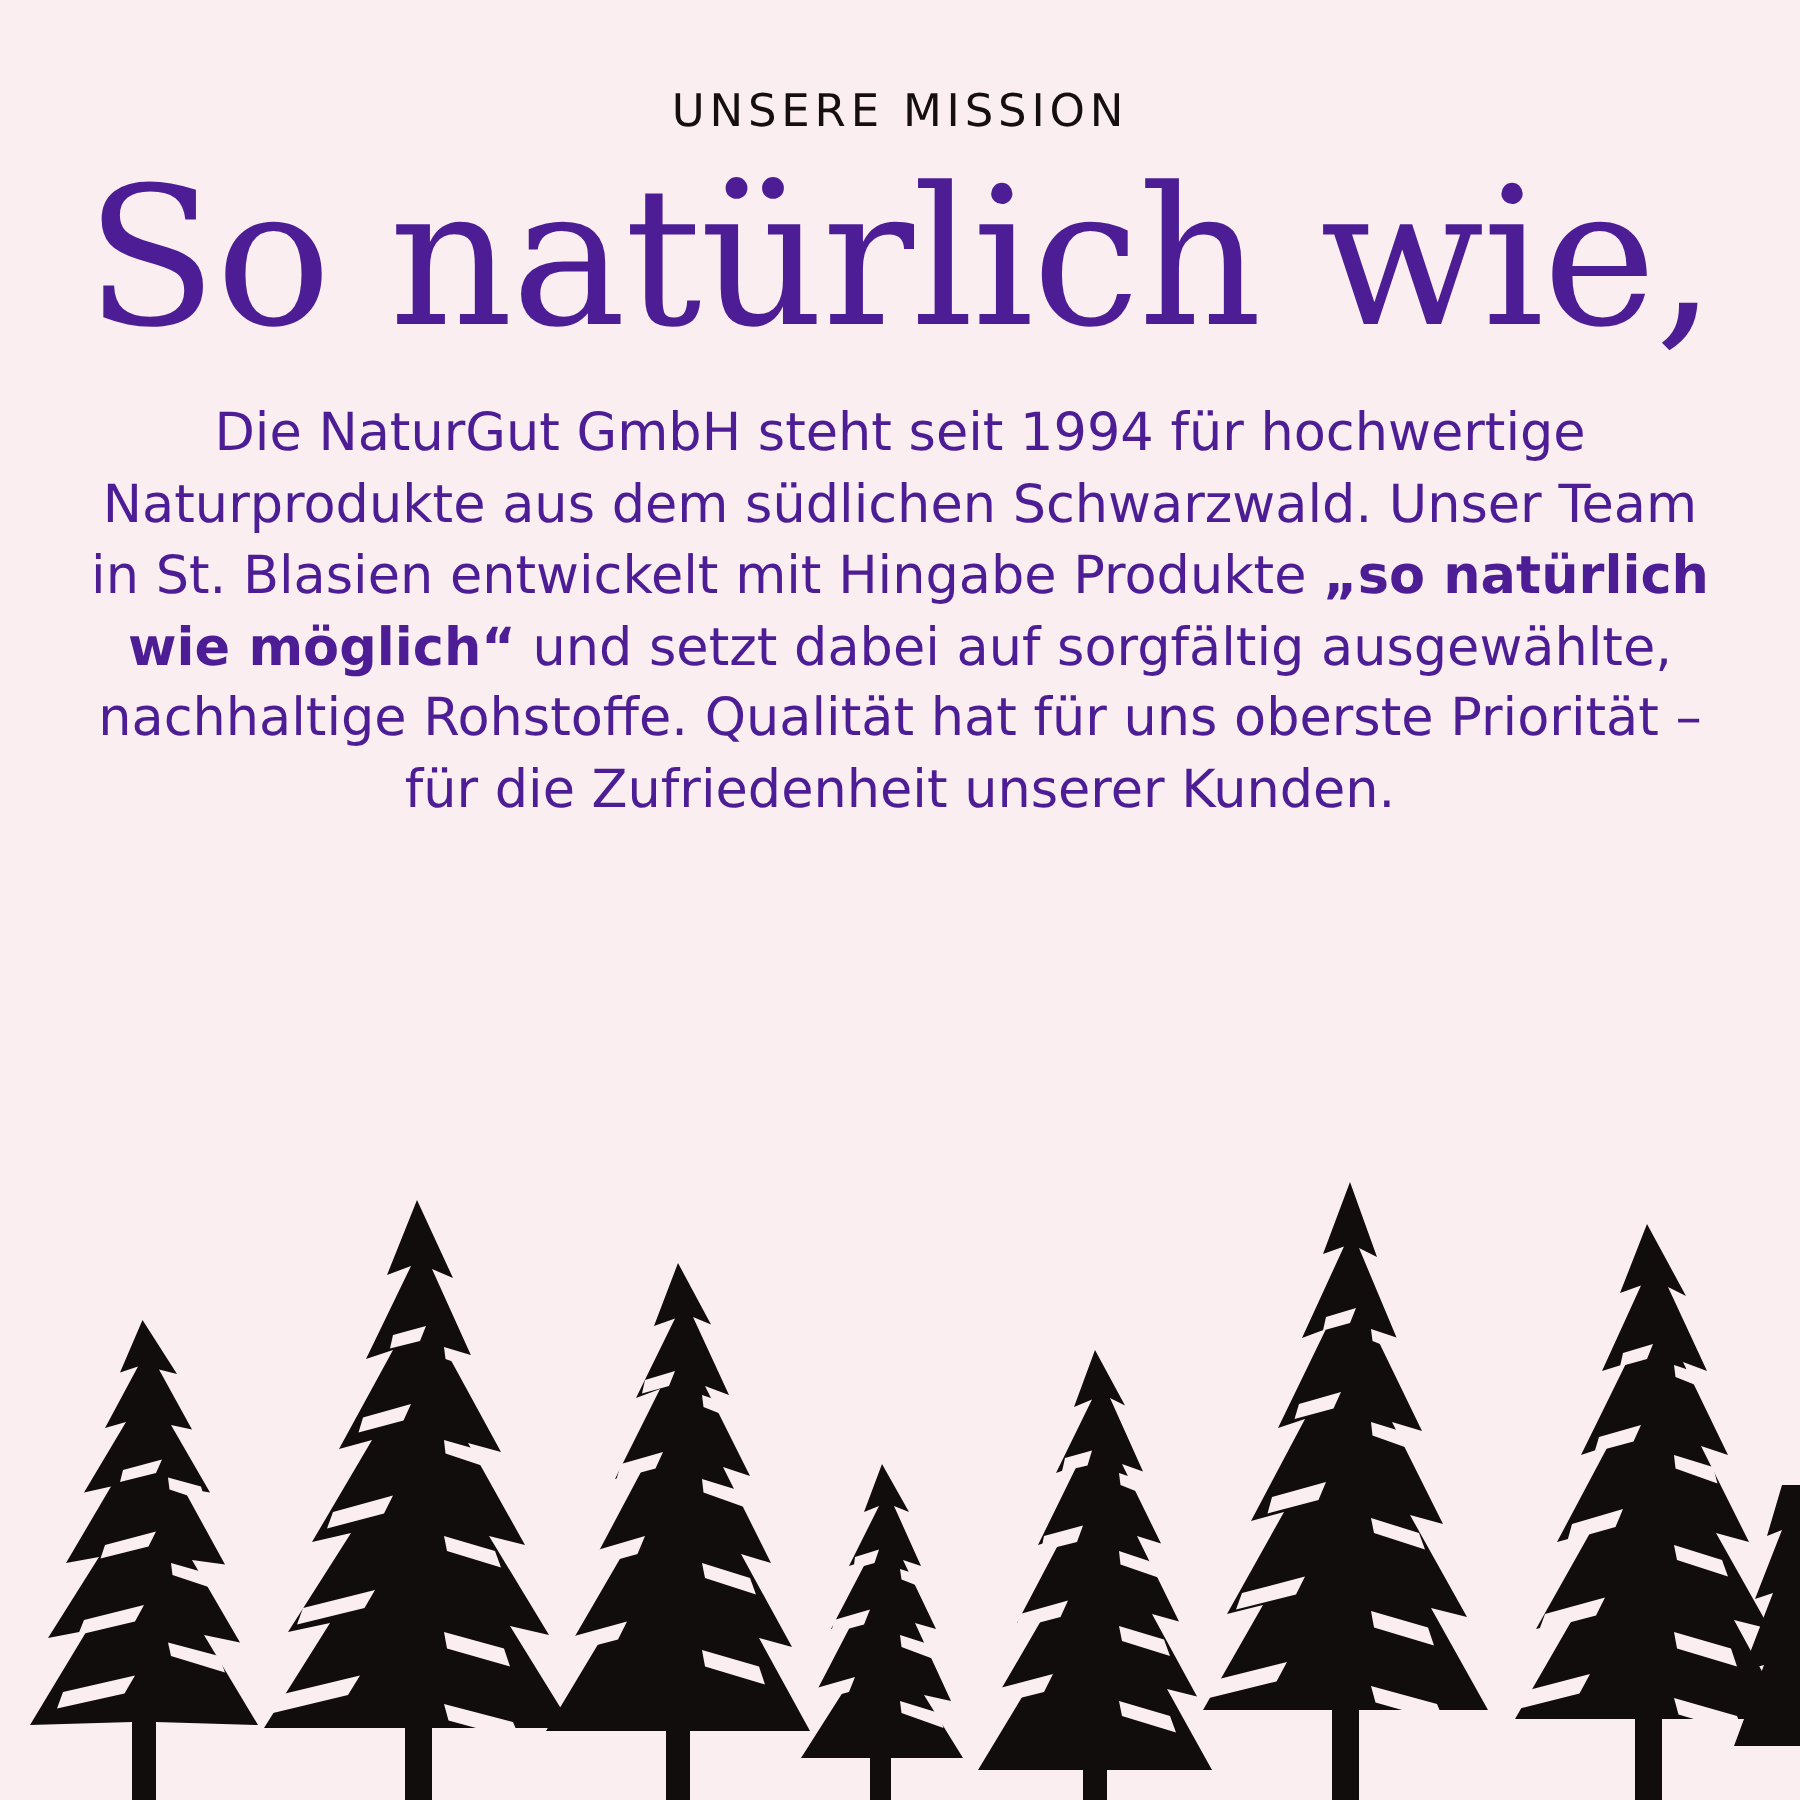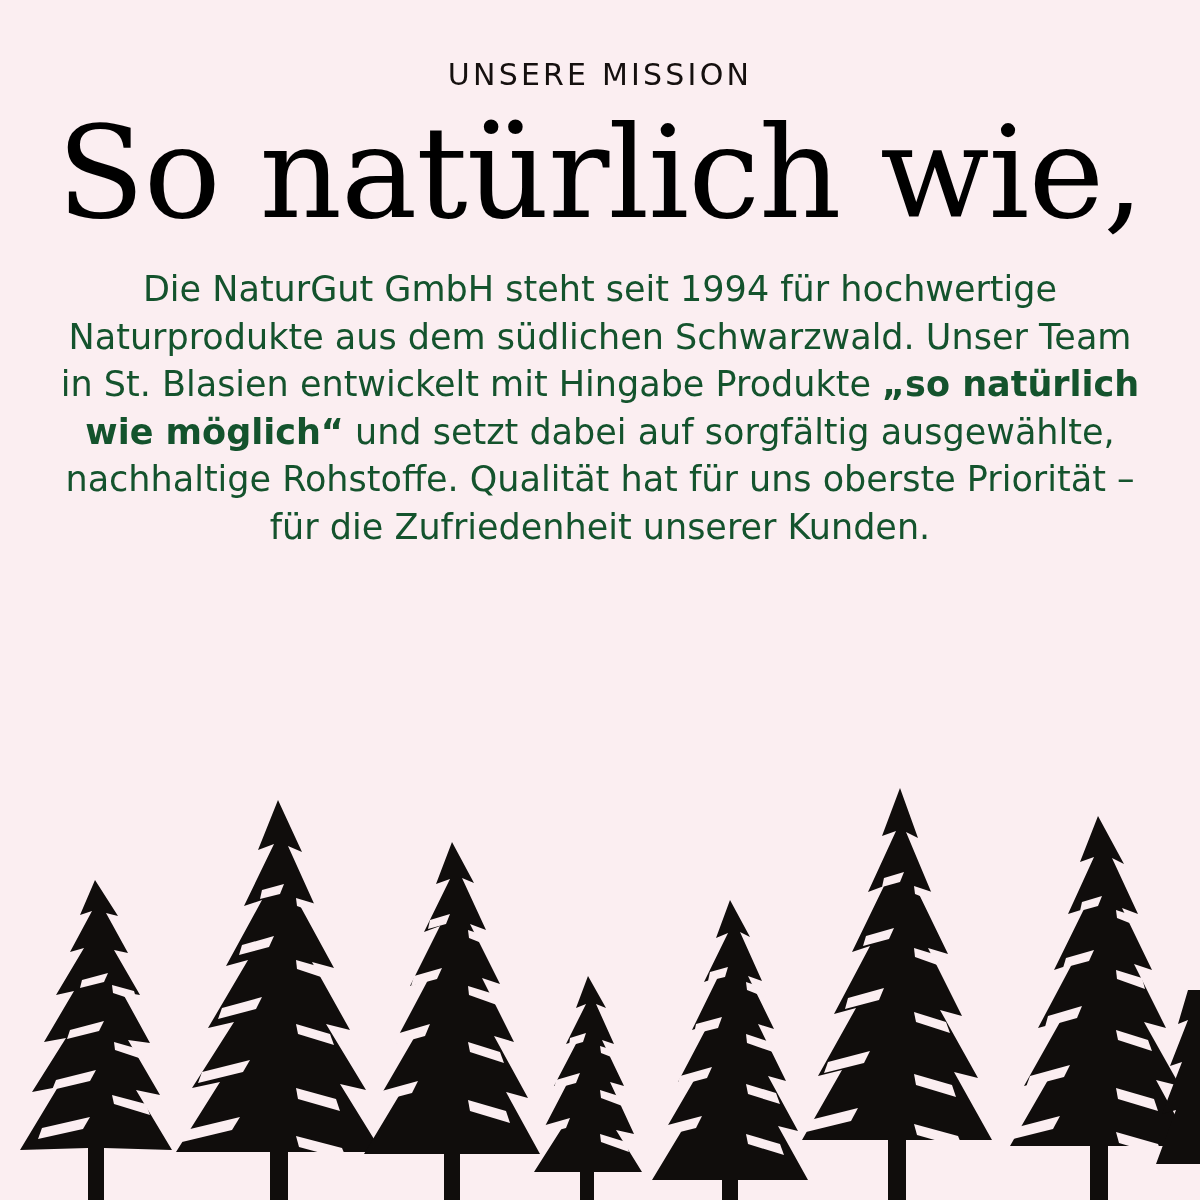--- a/index.html
+++ b/index.html
@@ -39,35 +39,35 @@
     font-weight: 400;
     line-height: 1.1;
   }
 
   .headline {
     margin: 22px auto 0 auto;
     width: 1100px;
     font-family: "DejaVu Serif", serif;
     font-size: 128px;
     line-height: 0.93;
-    color: #000000;
+    color: #4c1d95;
     font-weight: 400;
     letter-spacing: -1px;
   }
   .headline .line2 {
     display: block;
   }
 
   .body-copy {
     margin: 34px auto 0 auto;
     width: 1090px;
     font-family: "DejaVu Sans", sans-serif;
     font-size: 35px;
     line-height: 1.36;
-    color: #14532d;
+    color: #4c1d95;
     font-weight: 400;
   }
   .body-copy .em {
     font-weight: 700;
   }
 
   .forest {
     position: absolute;
     left: 0;
     bottom: 0;

